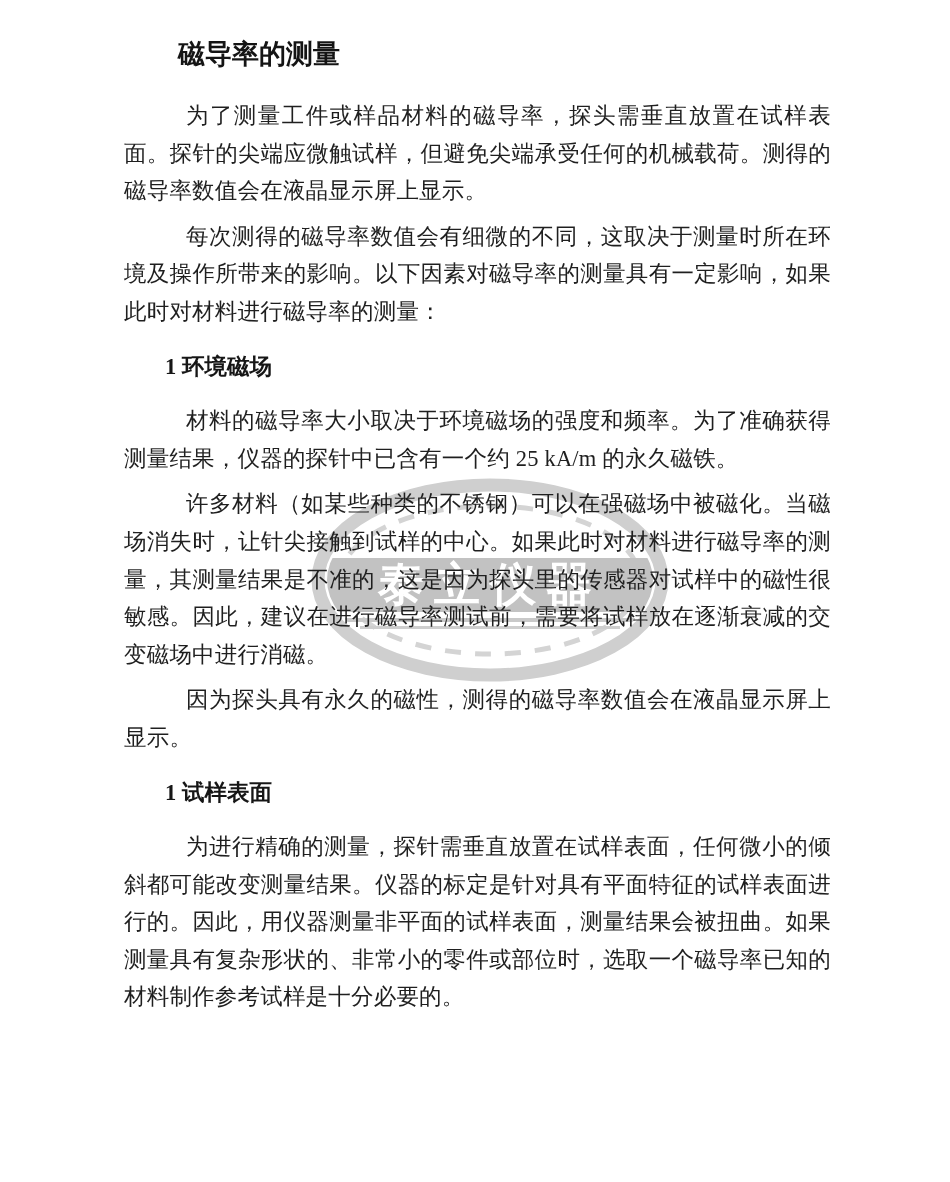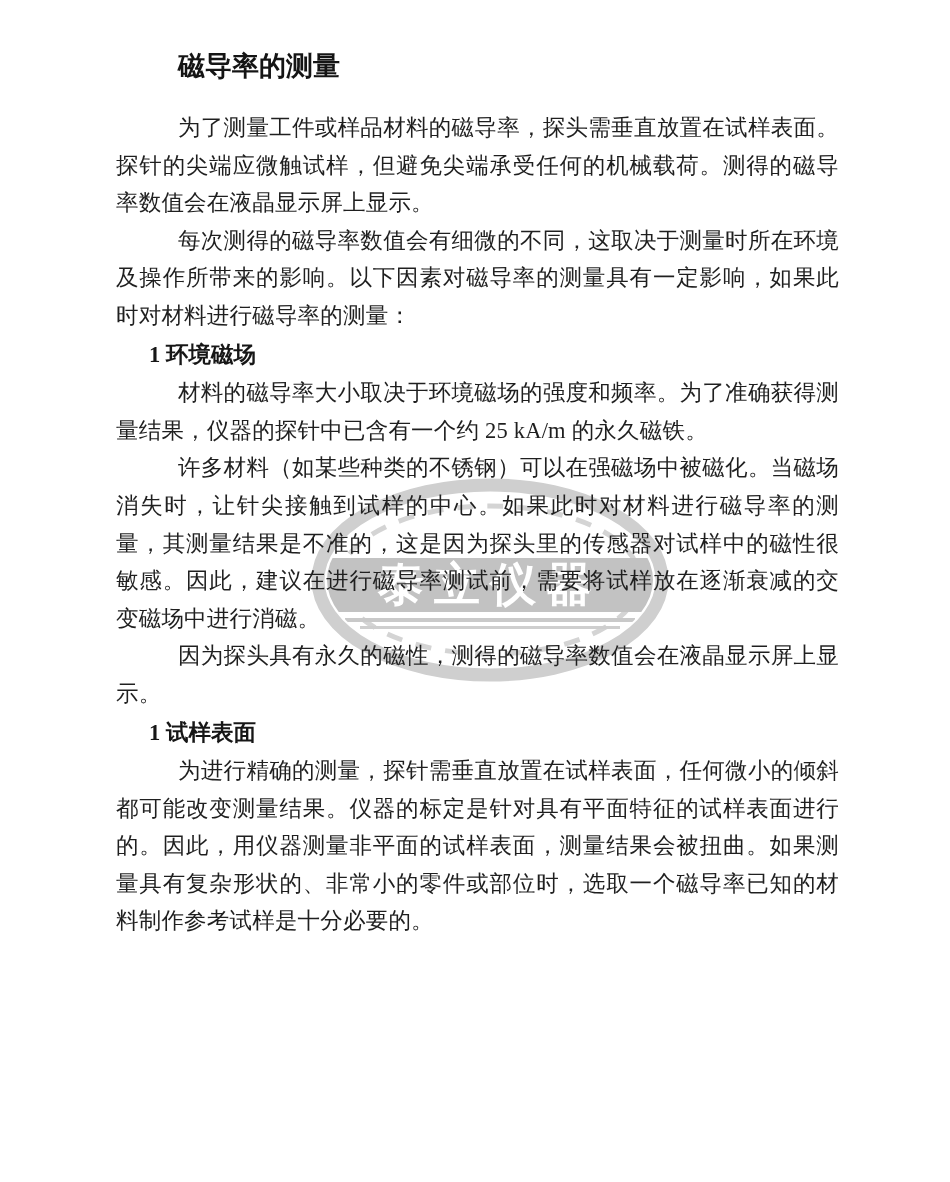--- a/index.html
+++ b/index.html
@@ -23,38 +23,38 @@
     pointer-events:none;
   }
   .content{
     position:absolute;
     top:32px;left:116px;
     width:723px;
     z-index:1;
     color:#1f1f1f;
   }
   h1.doc-title{
-    margin:12px 0 21px 0;
+    margin:0 0 21px 0;
     padding-left:62px;
     font-family:"Liberation Sans","DejaVu Sans",sans-serif;
     font-weight:bold;
     font-size:27px;
     line-height:44px;
     color:#141414;
   }
   .doc-body p{
-    margin:0;
+    margin:8px;
     font-size:22.5px;
     line-height:37.6px;
     text-align:justify;
     text-indent:62px;
     letter-spacing:0.2px;
   }
   .doc-body h2{
-    margin:1px;
+    margin:17px;
     padding-left:32px;
     font-size:22.5px;
     line-height:37.6px;
     font-weight:bold;
     color:#161616;
   }
 </style>
 </head>
 <body>
 

